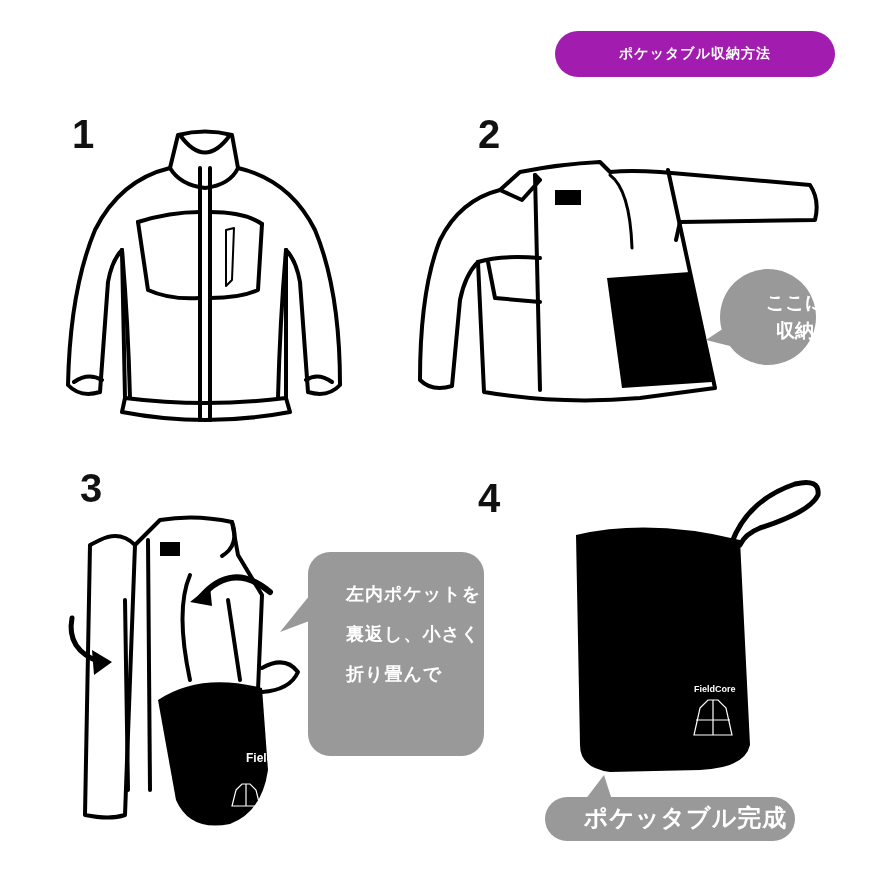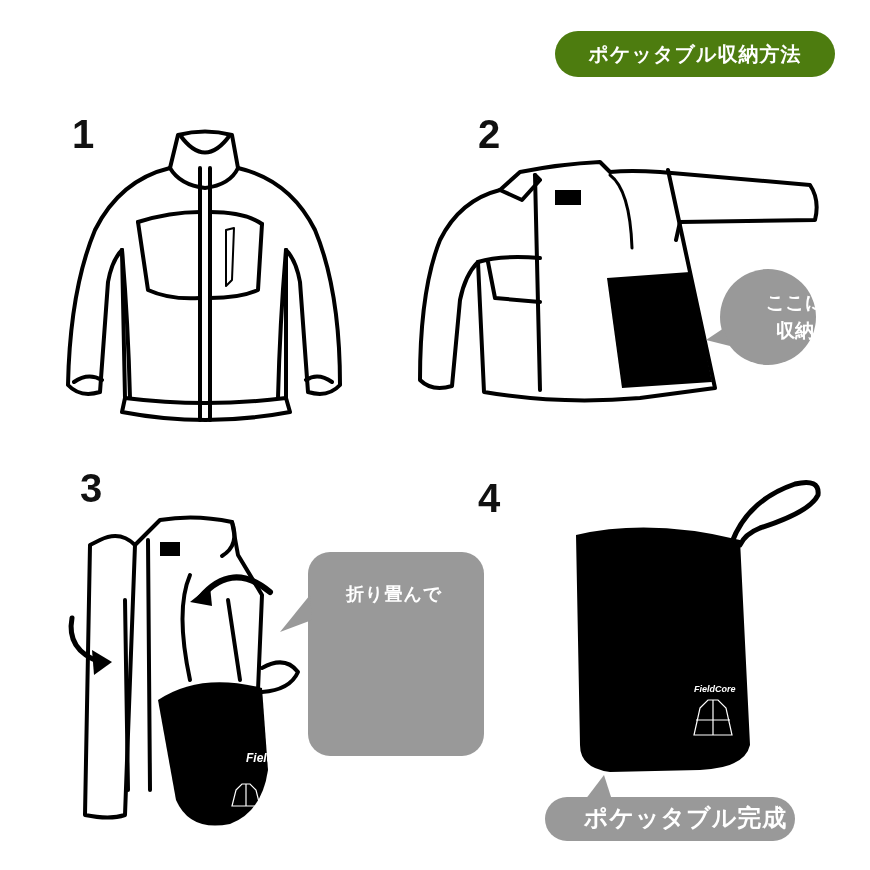--- a/index.html
+++ b/index.html
@@ -1,24 +1,24 @@
 <!DOCTYPE html>
 <html><head>
 <meta charset="utf-8">
 <style>
   html,body{margin:0;padding:0;background:#fff;}
   body{width:870px;height:870px;position:relative;overflow:hidden;font-family:"DejaVu Sans",sans-serif;}
-  .title-pill{position:absolute;left:555px;top:31px;width:280px;height:46px;background:#4d7c0f;border-radius:23px;color:#fff;font-weight:bold;font-size:20px;display:flex;align-items:center;justify-content:center;letter-spacing:1px;font-family:Liberation Serif, serif;}
+  .title-pill{position:absolute;left:555px;top:31px;width:280px;height:46px;background:#a21caf;border-radius:23px;color:#fff;font-weight:bold;font-size:14px;display:flex;align-items:center;justify-content:center;letter-spacing:1px;font-family:Liberation Serif, serif;}
   .step-num{position:absolute;font-family:"Liberation Sans",sans-serif;font-weight:bold;font-size:40px;color:#111;}
   svg.ill{position:absolute;left:0;top:0;}
   .bubble-text{position:absolute;color:#fff;font-weight:bold;text-align:center;padding-left:28px;}
   .b2{left:722px;top:288px;width:90px;font-size:19px;line-height:28px;}
   .b3{left:318px;top:574px;width:160px;font-size:18px;line-height:40px;text-align:left;letter-spacing:1px;}
   .b4{left:545px;top:800px;width:250px;font-size:24px;line-height:36px;letter-spacing:1px;}
-  .logo{position:absolute;color:#fff;font-style:italic;font-weight:bold;font-family:"Liberation Sans",sans-serif;}
+  .logo{position:absolute;color:#fff;font-weight:bold;font-family:"Liberation Sans",sans-serif;}
 </style>
 </head>
 <body>
 
 <div class="title-pill">ポケッタブル収納方法</div>
 
 <div class="step-num" style="left:72px;top:112px;">1</div>
 <div class="step-num" style="left:478px;top:112px;">2</div>
 <div class="step-num" style="left:80px;top:466px;">3</div>
 <div class="step-num" style="left:478px;top:476px;">4</div>
@@ -93,19 +93,21 @@
     <path d="M604,775 L585,800 L612,800 Z"></path>
   </g>
 </svg>
 
 <div class="bubble-text b2">
   <div>ここに</div>
   <div>収納</div>
 </div>
 
 <div class="bubble-text b3">
+  <div>左内ポケットを</div>
+  <div>裏返し、小さく</div>
   <div>折り畳んで</div>
 </div>
 
 <div class="bubble-text b4">ポケッタブル完成！</div>
 
 <div class="logo" style="left:694px;top:684px;font-size:9px;">FieldCore</div>
 <div class="logo" style="left:246px;top:751px;font-size:12px;">Field</div>
 
 </body></html>

